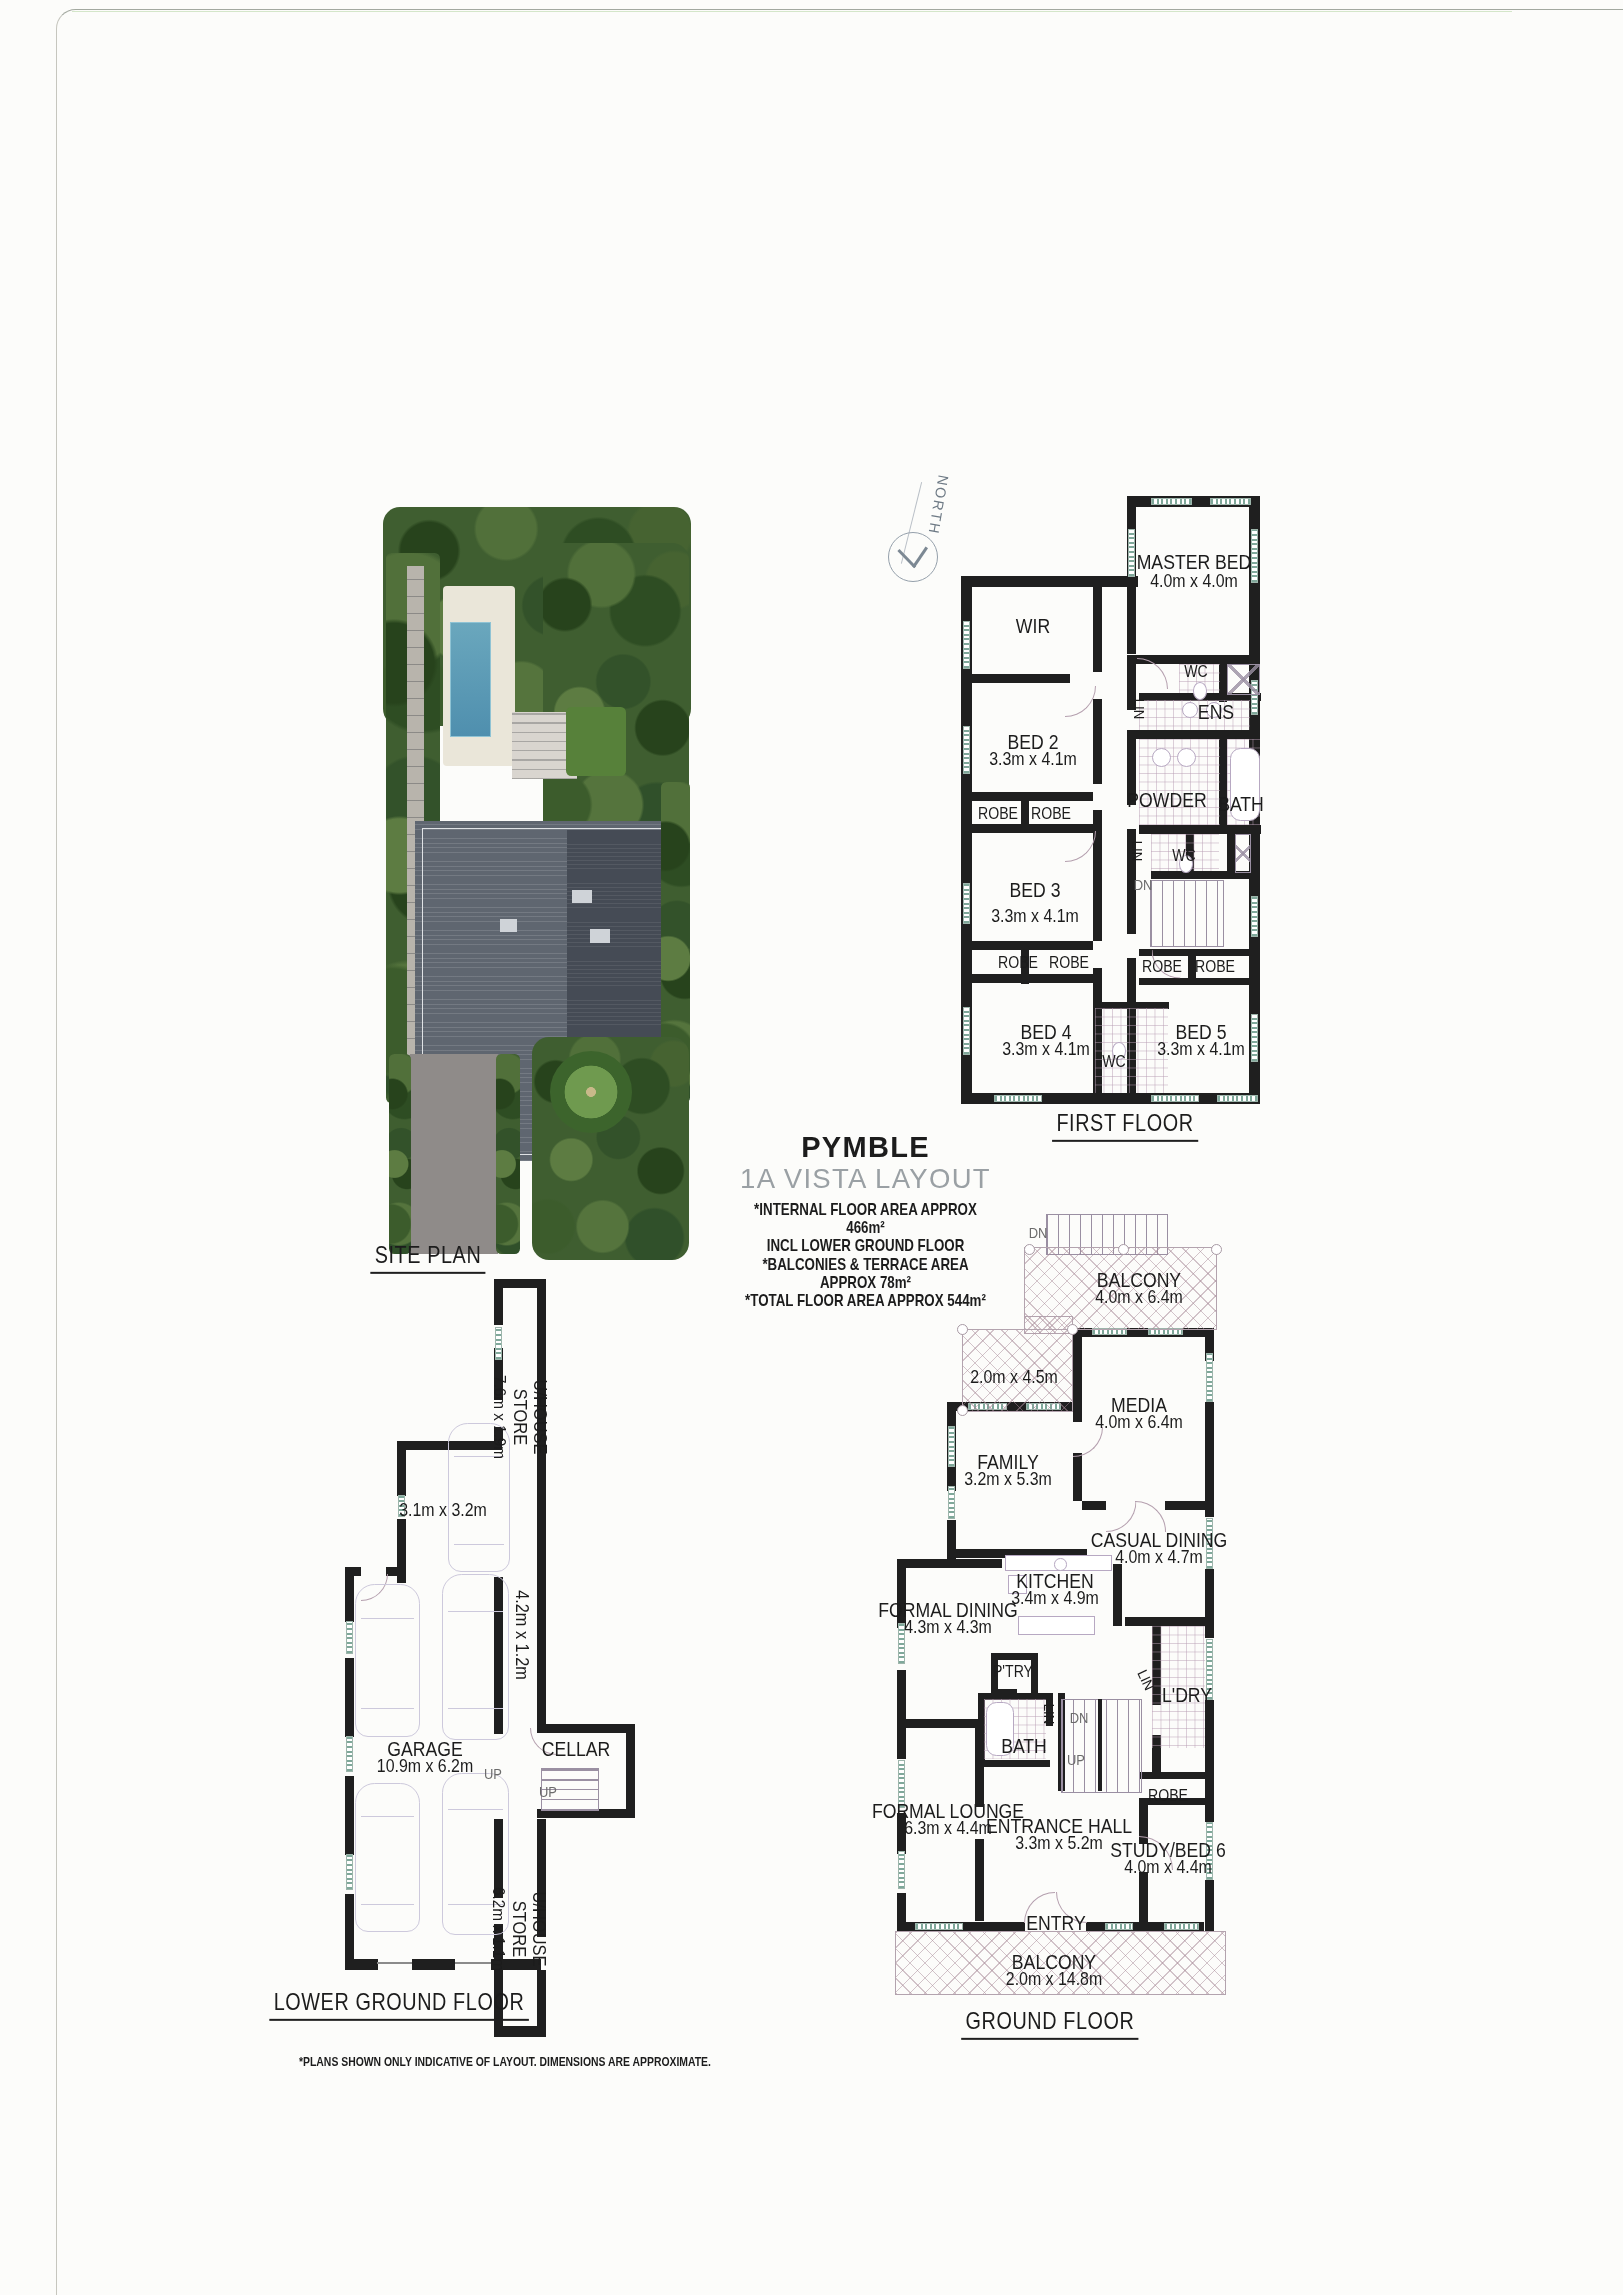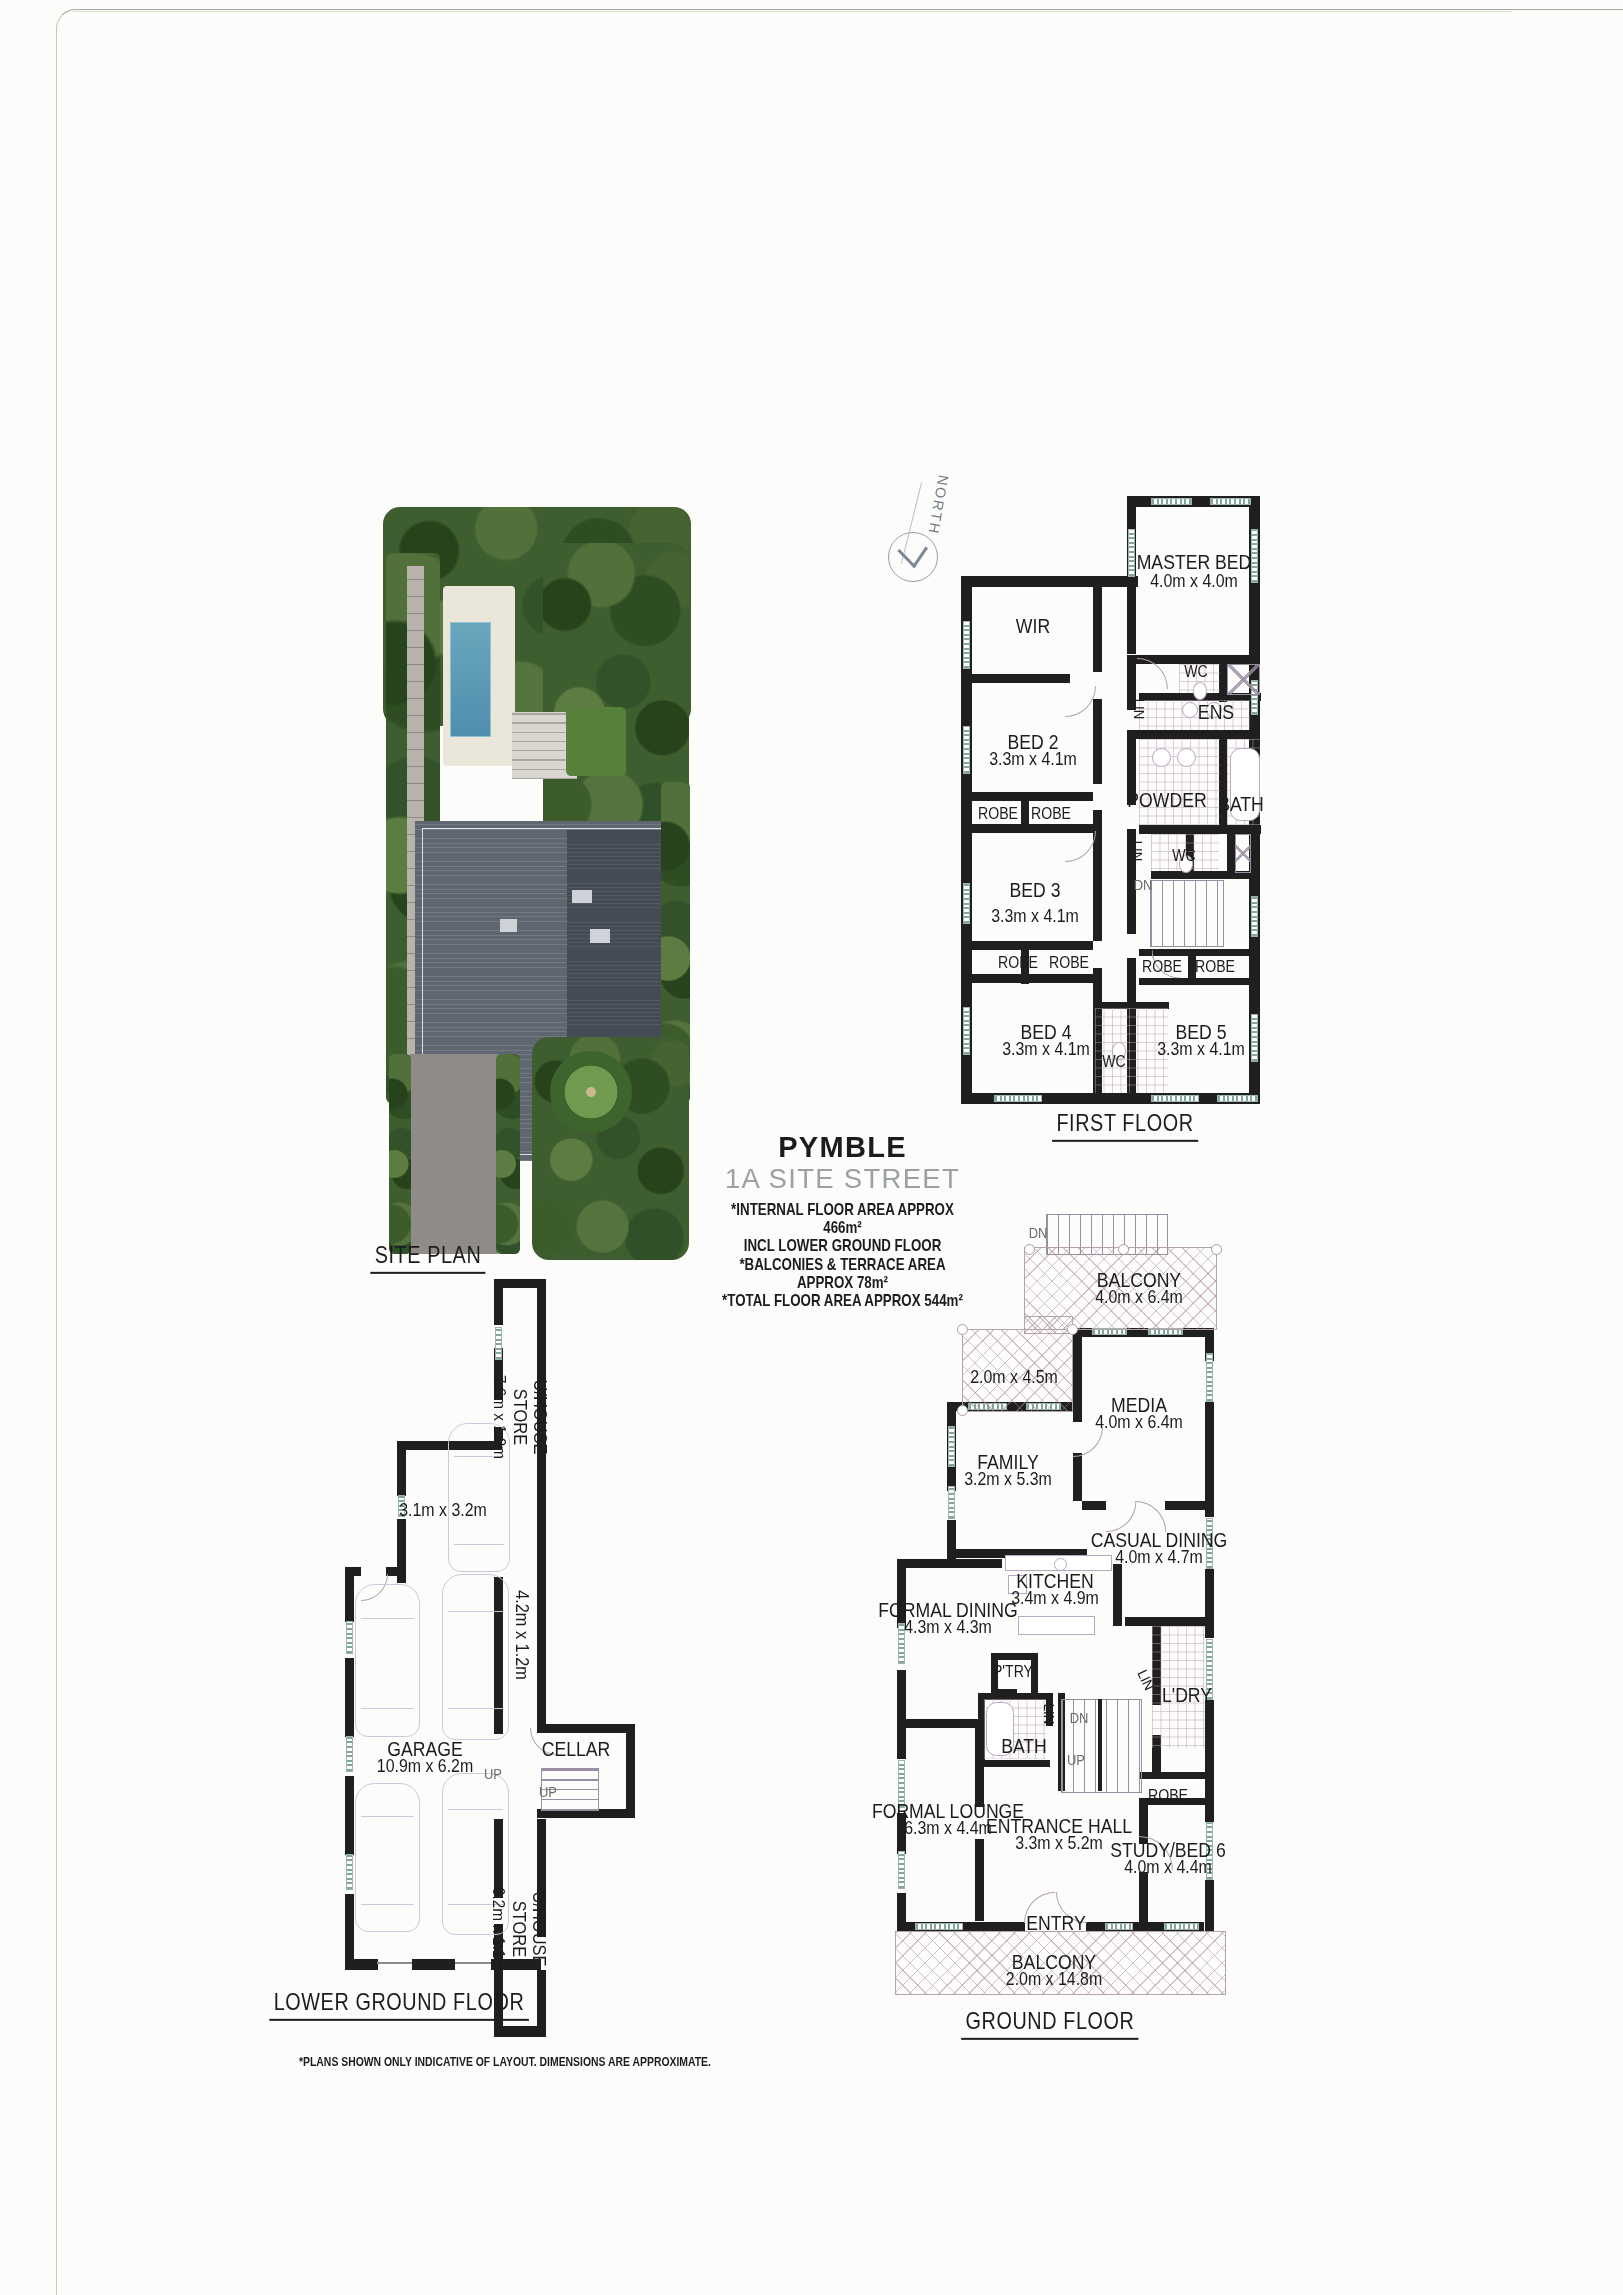--- a/index.html
+++ b/index.html
@@ -47,21 +47,21 @@
   .xs{font-size:14.4px;transform:translate(-50%,-50%) scaleX(.9);}
   .du{font-size:14.4px;color:#6b6b6b;transform:translate(-50%,-50%) scaleX(.9);}
   .rot90{transform:translate(-50%,-50%) rotate(90deg) scaleX(.92) !important;}
   .rot65{transform:translate(-50%,-50%) rotate(65deg) scaleX(.92) !important;}
   .floor{font-size:23.6px;letter-spacing:0.7px;border-bottom:2.6px solid #1f1f1f;padding:0 5.2px 3.3px;
          transform:translate(-50%,-50%) scaleX(.84);}
   .vbox{position:absolute;transform:translate(-50%,-50%) rotate(90deg);text-align:center;line-height:1.12;}
   .vbox .l1{font-size:18.3px;display:block;transform:scaleX(.9);}
   .vbox .l2{font-size:17px;display:block;transform:scaleX(.9);}
   
-  #pymble{position:absolute;left:692px;top:1132px;width:301px;text-align:center;}
+  #pymble{position:absolute;left:715px;top:1132px;width:301px;text-align:center;}
   #pymble .pym{font-size:29px;font-weight:bold;letter-spacing:1.3px;line-height:31px;}
   #pymble .addr{font-size:27.5px;color:#9aa0a4;letter-spacing:1.3px;line-height:30px;margin-top:1.3px;}
   #pymble .note{font-size:15.7px;font-weight:bold;line-height:18.3px;transform:scaleX(.85);}
   #pymble .gap{margin-top:6.5px;}
   
   #disclaimer{position:absolute;left:299px;top:2055px;font-size:12.4px;font-weight:bold;
     transform:scaleX(.84);transform-origin:left center;white-space:nowrap;letter-spacing:0;}
   
   #north{position:absolute;left:877px;top:477px;width:92px;height:118px;}
   #north .nlabel{position:absolute;left:31px;top:19.6px;font-size:14.4px;color:#6e7a85;letter-spacing:2px;
@@ -415,21 +415,21 @@
         <span class="l2">7.6m x 1.9m</span>
       </div>
       <div class="vbox" style="left: 205px; top: 653px;">
         <span class="l1">U/HOUSE STORE</span>
         <span class="l2">6.2m x 1.1m</span>
       </div>
     </div>
 
   <div id="pymble">
     <div class="pym">PYMBLE</div>
-    <div class="addr">1A SITE STREET</div>
+    <div class="addr">1A VISTA LAYOUT</div>
     <div class="note gap">*INTERNAL FLOOR AREA APPROX 466m²</div>
     <div class="note">INCL LOWER GROUND FLOOR</div>
     <div class="note">*BALCONIES &amp; TERRACE AREA APPROX 78m²</div>
     <div class="note">*TOTAL FLOOR AREA APPROX 544m²</div>
   </div>
 
   <div id="disclaimer">*PLANS SHOWN ONLY INDICATIVE OF LAYOUT. DIMENSIONS ARE APPROXIMATE.</div>
 </div>
 
 

